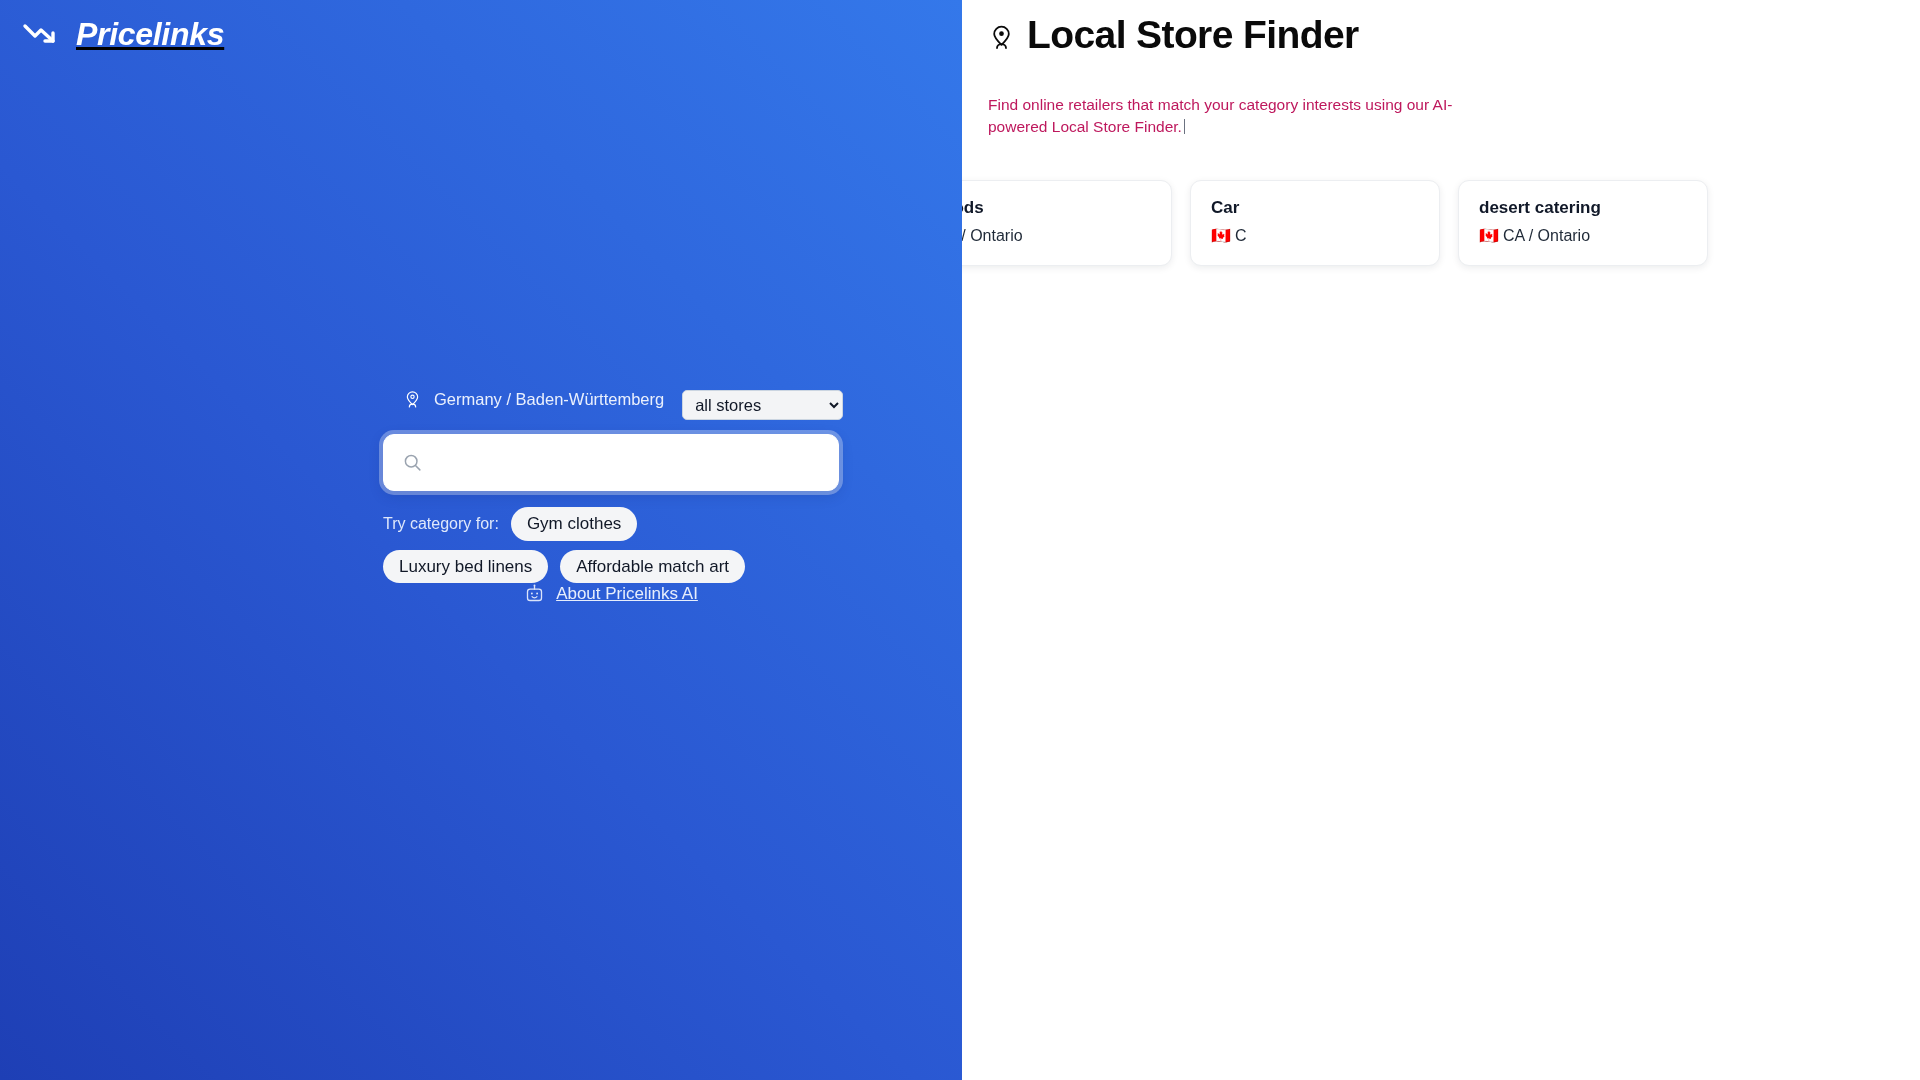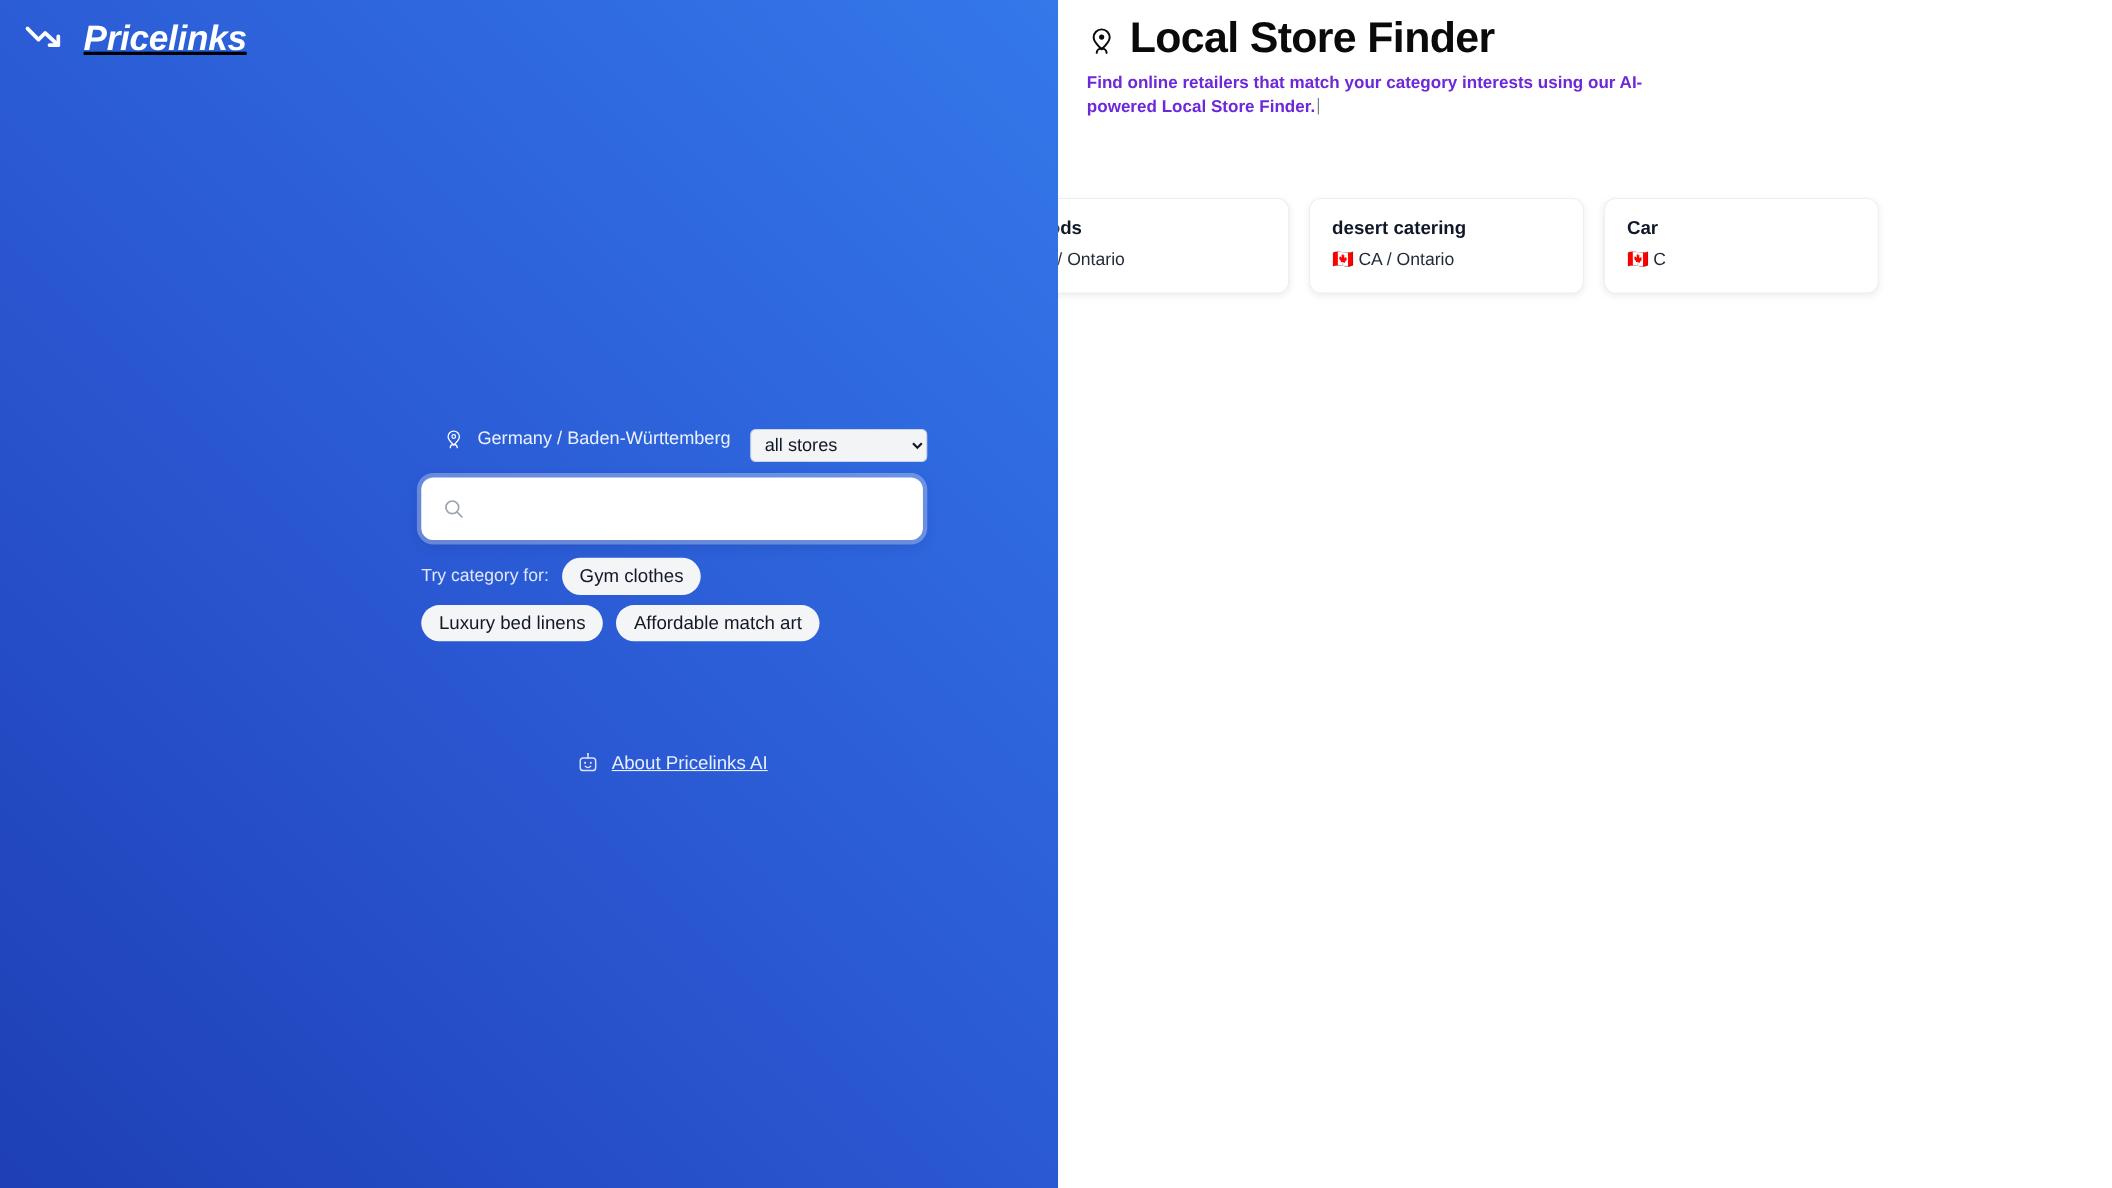--- a/index.html
+++ b/index.html
@@ -146,21 +146,20 @@
     font-size: 17px;
     border: none;
     border-radius: 999px;
     padding: 7px 16px;
     cursor: pointer;
     white-space: nowrap;
     line-height: 1.15;
   }
 
   .about-row {
-    margin-top: 100px;
     display: flex;
     align-items: center;
     justify-content: center;
     gap: 11px;
     width: 456px;
   }
   .bot-icon {
     width: 21px;
     height: 21px;
     flex: 0 0 auto;
@@ -199,26 +198,25 @@
   .page-title {
     font-size: 39px;
     font-weight: 700;
     color: #0a0a0a;
     letter-spacing: -0.6px;
     line-height: 1.1;
     white-space: nowrap;
   }
 
   .page-desc {
-    margin-top: 8px;
+    margin-top: 37px;
     width: 520px;
-    color: #6d28d9;
+    color: #be185d;
     font-size: 15.5px;
     line-height: 1.42;
-    font-weight: bold;
   }
   .caret {
     display: inline-block;
     width: 1px;
     height: 15px;
     background: #6b7280;
     vertical-align: -2px;
     margin-left: 2px;
   }
 
@@ -334,29 +332,29 @@
     <div class="card-row">
 
       <div class="store-card">
         <div class="store-name">pods</div>
         <div class="store-region">
           <span class="flag"></span><span>A / Ontario</span>
         </div>
       </div>
 
       <div class="store-card">
+        <div class="store-name">Car</div>
+        <div class="store-region">
+          <span class="flag">🇨🇦</span><span>C</span>
+        </div>
+      </div>
+
+      <div class="store-card">
         <div class="store-name">desert catering</div>
         <div class="store-region">
           <span class="flag">🇨🇦</span><span>CA / Ontario</span>
         </div>
       </div>
 
-      <div class="store-card">
-        <div class="store-name">Car</div>
-        <div class="store-region">
-          <span class="flag">🇨🇦</span><span>C</span>
-        </div>
-      </div>
-
     </div>
   </div>
 
 </div>
 
 </body></html>

